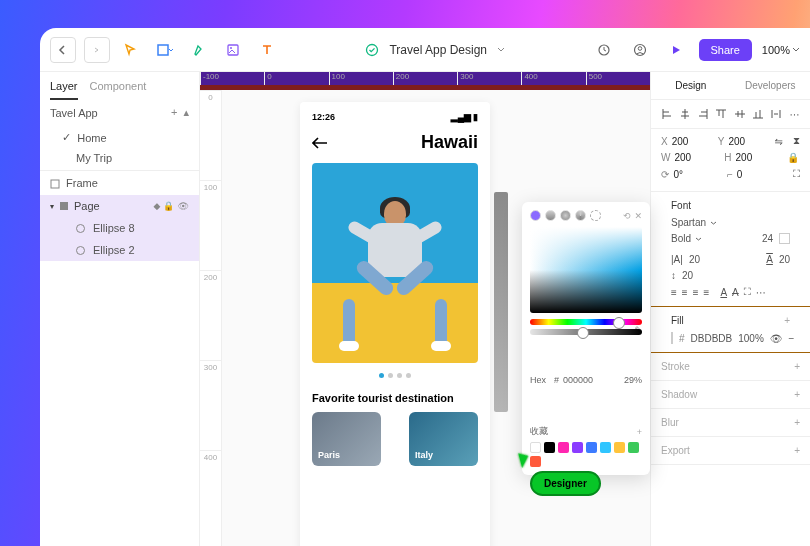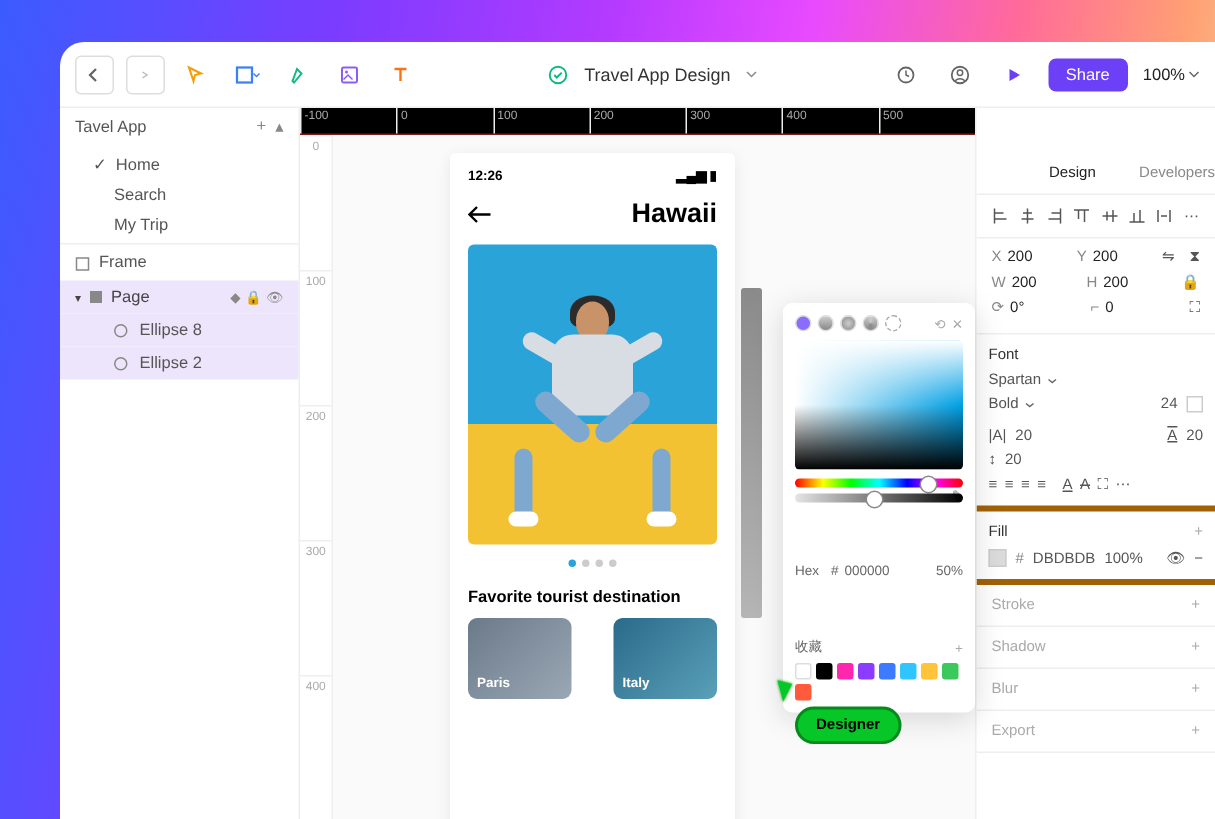--- a/index.html
+++ b/index.html
@@ -22,21 +22,21 @@
 .section-hdr .icons { display: flex; gap: 6px; color: #888; }
 .tree { padding: 2px 0; }
 .tree-item { padding: 4px 10px 4px 22px; color: #555; display: flex; align-items: center; gap: 6px; cursor: pointer; }
 .tree-item.sub { padding-left: 36px; }
 .frame-hdr { padding: 6px 10px; color: #555; border-top: 1px solid #eee; display: flex; align-items: flex-end; gap: 6px; }
 .page-row { background: #EDE5FB; padding: 5px 10px; display: flex; align-items: center; justify-content: space-between; color: #444; }
 .page-icons { display: flex; gap: 3px; color: #888; font-size: 9px; }
 .ellipse-item { padding: 5px 10px 5px 36px; color: #555; display: flex; align-items: center; gap: 8px; background: #EDE5FB; cursor: pointer; }
 .ellipse-item .circle { width: 9px; height: 9px; border: 1px solid #888; border-radius: 50%; }
 .canvas { flex: 1; position: relative; background: #fafafa; }
-.ruler-h { position: absolute; top: 0; left: 0; right: 0; height: 18px; background: #000000; border-bottom: 1px solid #7f1d1d; display: flex; font-size: 8px; color: #aaa; }
+.ruler-h { position: absolute; top: 0; left: 0; right: 0; height: 18px; background: #4c1d95; border-bottom: 5px solid #7f1d1d; display: flex; font-size: 8px; color: #aaa; }
 .ruler-h span { width: 90px; padding-left: 2px; border-left: 1px solid #eee; }
 .ruler-v { position: absolute; top: 18px; left: 0; bottom: 0; width: 22px; background: #fff; border-right: 1px solid #eee; font-size: 8px; color: #aaa; }
 .ruler-v span { display: block; height: 90px; padding-top: 2px; text-align: center; border-top: 1px solid #eee; }
 .artboard { position: absolute; left: 100px; top: 30px; width: 190px; height: 460px; background: #fff; border-radius: 4px; box-shadow: 0 2px 10px rgba(0,0,0,0.08); padding: 10px 12px; }
 .status { display: flex; justify-content: space-between; font-size: 9px; font-weight: 600; }
 .status .icons { display: flex; gap: 2px; }
 .back-row { display: flex; align-items: center; justify-content: space-between; margin-top: 10px; }
 .ab-title { font-size: 18px; font-weight: 700; }
 .hero { margin-top: 10px; height: 200px; border-radius: 4px; background: linear-gradient(to bottom, #2AA4D8 0%, #2AA4D8 60%, #F2C233 60%, #F2C233 100%); position: relative; overflow: hidden; }
 .person { position: absolute; left: 50%; transform: translateX(-50%); bottom: 12px; width: 100px; height: 150px; }
@@ -70,29 +70,29 @@
 .cp-hue::after { left: 74%; } .cp-alpha::after { left: 42%; }
 .cp-row { display: flex; gap: 4px; align-items: center; color: #666; margin-bottom: 4px; margin-top: 40px; }
 .cp-row .lab { flex: 0 0 20px; }
 .cp-swatch-row { display: flex; gap: 3px; margin-top: 4px; flex-wrap: wrap; }
 .cp-sw { width: 11px; height: 11px; border-radius: 2px; }
 .designer { position: absolute; left: 320px; top: 380px; }
 .designer .cursor { width: 0; height: 0; border-left: 9px solid #07C627; border-top: 5px solid transparent; border-bottom: 10px solid transparent; transform: rotate(-15deg); filter: drop-shadow(0 0 1px #0a0); }
 .designer .tag { background: #07C627; color: #000; font-size: 10px; font-weight: 600; padding: 5px 12px; border-radius: 14px; border: 2px solid #058a1c; margin-top: 4px; margin-left: 10px; }
 .right-panel { width: 160px; border-left: 1px solid #eee; font-size: 10px; color: #555; padding-bottom: 10px; overflow: hidden; }
 .rp-tabs { display: flex; border-bottom: 1px solid #eee; }
-.rp-tab { flex: 1; text-align: right; padding: 8px 0; cursor: pointer; color: #888; margin-top: 30px; }
+.rp-tab { flex: 1; text-align: center; padding: 8px 0; cursor: pointer; color: #888; }
 .rp-tab.active { color: #222; font-weight: 500; }
 .align-row { display: flex; gap: 3px; padding: 6px 8px; border-bottom: 1px solid #eee; }
 .align-btn { width: 16px; height: 16px; display: flex; align-items: center; justify-content: center; cursor: pointer; }
 .prop-grid { padding: 6px 10px; border-bottom: 1px solid #eee; }
 .prop-row { display: flex; gap: 10px; margin-bottom: 5px; align-items: center; }
 .prop-cell { display: flex; gap: 4px; align-items: center; color: #888; flex: 1; }
 .prop-cell .val { color: #222; }
-.rp-section { padding: 8px 8px; border-bottom: 4px solid #a16207; }
+.rp-section { padding: 8px 20px; border-bottom: 1px solid #a16207; }
 .rp-title { color: #333; margin-bottom: 6px; }
 .font-sel { display: flex; align-items: center; gap: 4px; margin-bottom: 5px; }
 .txt-row { display: flex; gap: 6px; margin-bottom: 5px; }
 .txt-align-row { display: flex; gap: 5px; align-items: center; }
 .fill-row { display: flex; align-items: center; gap: 6px; }
 .fill-sw { width: 12px; height: 12px; border: 1px solid #ccc; background: #DBDBDB; }
 .rp-collapse { padding: 8px 10px; border-bottom: 1px solid #eee; display: flex; justify-content: space-between; color: #aaa; cursor: pointer; }
 svg { display: block; }
 </style>
 </head>
@@ -176,33 +176,36 @@
           <span>100%</span>
           <svg width="8" height="5" viewBox="0 0 8 5">
             <path d="M1 1 L4 4 L7 1" stroke="#666" fill="none"></path>
           </svg>
         </div>
     </div>
   </div>
 
   <div class="body">
     <div class="left-panel">
+      <div class="tabs">
+        <div class="tab active">Layer</div>
+        <div class="tab">Component</div>
+      </div>
       <div class="section-hdr">
         <span>Tavel App</span>
         <div class="icons">
             <span>+</span>
             <span>▴</span>
           </div>
       </div>
       <div class="tree">
         <div class="tree-item">
             <span>✓</span>
             <span>Home</span>
           </div>
-        <div class="tree-item sub">Search</div>
         <div class="tree-item sub">My Trip</div>
       </div>
       <div class="frame-hdr">
         <svg width="10" height="10" viewBox="0 0 10 10">
             <rect x="1" y="1" width="8" height="8" fill="none" stroke="#888"></rect>
           </svg>
         <span>Frame</span>
       </div>
       <div class="page-row">
         <div style="display:flex;gap:5px;align-items:center">
@@ -306,21 +309,21 @@
           <span style="color:#aaa">✕</span>
         </div>
         <div class="cp-gradient"></div>
         <div class="cp-hue"></div>
         <div class="cp-alpha"></div>
         <div style="text-align:right;color:#888;margin:-16px 0 6px">✎</div>
         <div class="cp-row">
           <span class="lab">Hex</span>
           <span>#</span>
           <span>000000</span>
-          <span style="margin-left:auto">50%</span>
+          <span style="margin-left:auto">29%</span>
         </div>
         <div class="cp-row">
           <span>收藏</span>
           <span style="margin-left:auto;color:#aaa">+</span>
         </div>
         <div class="cp-swatch-row">
           <div class="cp-sw" style="background:#fff;border:1px solid #ddd"></div>
           <div class="cp-sw" style="background:#000"></div>
           <div class="cp-sw" style="background:#ff26b0"></div>
           <div class="cp-sw" style="background:#8b3cff"></div>

